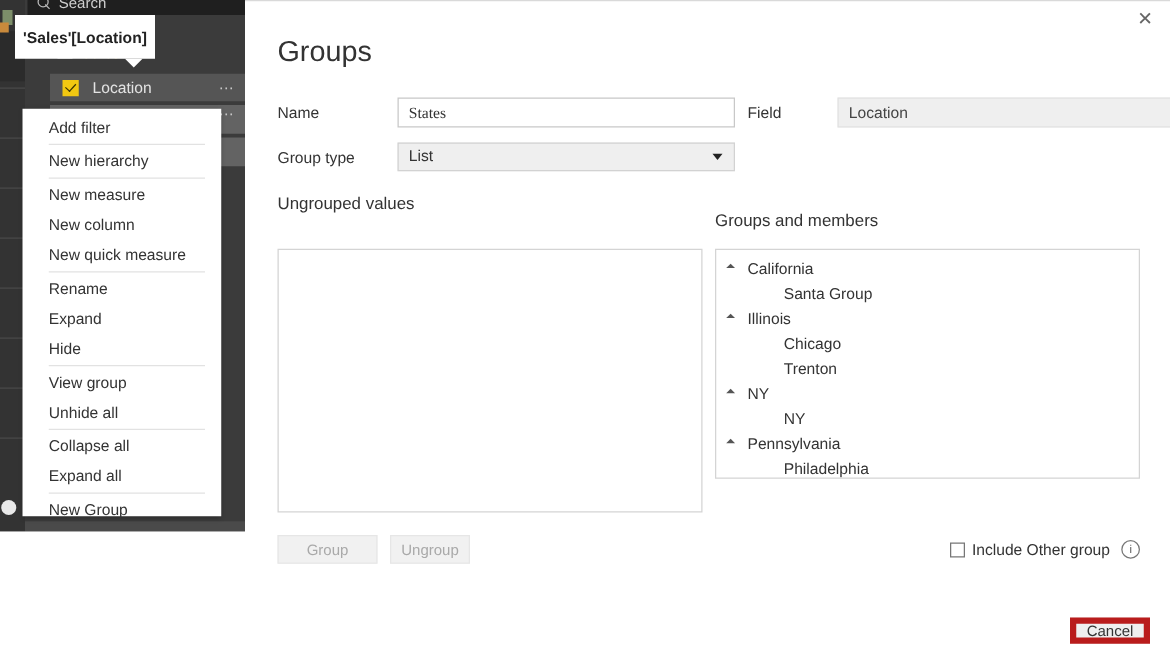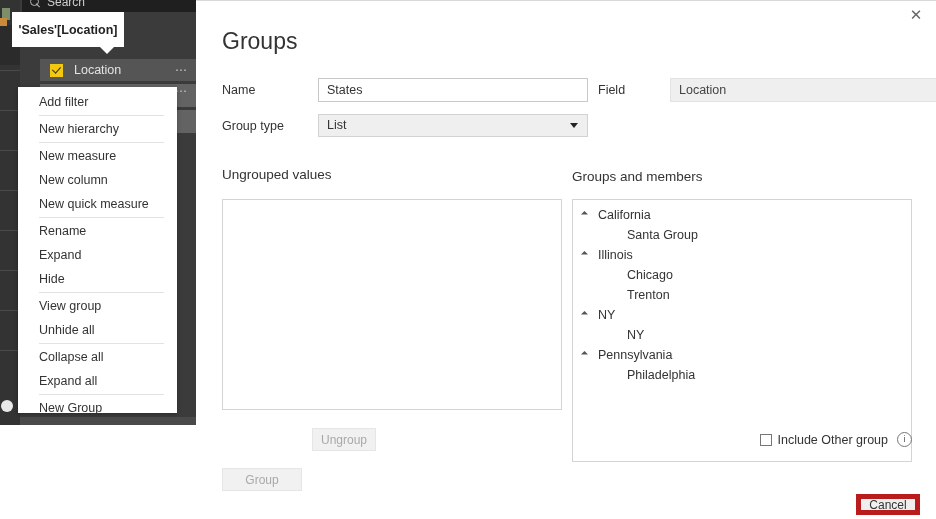--- a/index.html
+++ b/index.html
@@ -109,21 +109,21 @@
     position:absolute; left:26px; top:28px; font-size:23px; color:#333333; font-weight:300;
   }
 
   .row-name{ position:absolute; left:26px; top:78px; }
   .lbl{ font-size:12.5px; color:#333333; }
   .lbl-name{ position:absolute; left:0; top:5px; width:64px;}
   .txt-input{
     position:absolute; left:96px; top:0; width:270px; height:24px;
     border:1px solid #c8c8c8; background:#ffffff; font-size:12.5px; color:#333333;
     padding:0 8px; box-sizing:border-box; outline:none;
-    font-family:Liberation Sans, sans-serif;
+    font-family:Liberation Serif, serif;
   }
   .lbl-field{ position:absolute; left:376px; top:5px; }
   .ro-input{
     position:absolute; left:448px; top:0; width:268px; height:24px;
     border:1px solid #e2e2e2; background:#efefef; font-size:12.5px; color:#444444;
     padding:0 8px; box-sizing:border-box; line-height:22px;
   }
 
   .row-gtype{ position:absolute; left:26px; top:114px; }
   .lbl-gtype{ position:absolute; left:0; top:5px; width:72px;}
@@ -132,46 +132,46 @@
     border:1px solid #d2d2d2; background:#efefef; font-size:12.5px; color:#333333;
     padding:0 8px; box-sizing:border-box; line-height:21px;
   }
   .sel .caret{
     position:absolute; right:9px; top:8px; width:0; height:0;
     border-left:4.5px solid transparent; border-right:4.5px solid transparent;
     border-top:5px solid #222222;
   }
 
   .sec-title{ position:absolute; font-size:13.5px; color:#333333; }
-  .ung-title{ left:26px; top:155px;margin-top:12px; }
+  .ung-title{ left:26px; top:155px; }
   .grp-title{ left:376px; top:169px; }
 
   .listbox{
     position:absolute; border:1px solid #d4d4d4; background:#ffffff; box-sizing:border-box;
     overflow:hidden;
   }
   .ung-box{ left:26px; top:199px; width:340px; height:211px; }
-  .grp-box{ left:376px; top:199px; width:340px; height:263px;text-align:right; }
+  .grp-box{ left:376px; top:199px; width:340px; height:184px;text-align:right; }
 
   .tree-row{ height:20px; display:flex; align-items:center; font-size:12.5px; color:#333333;}
   .tree-group{ padding-left:9px; }
   .tree-child{ padding-left:54px; }
   .tri{
     width:0; height:0; margin-right:11px; flex:none;
     border-left:5px solid #555555; border-bottom:5px solid transparent;
     transform:rotate(45deg); position:relative; top:-1px;
   }
   .tree-pad{ height:5px; }
 
   .btn{
     position:absolute; height:23px; border:1px solid #e6e6e6; background:#f1f1f1;
     font-size:12px; color:#a9a9a9; display:flex; align-items:center; justify-content:center;
     box-sizing:border-box; font-family:"Liberation Sans", sans-serif;
   }
-  .btn-group{ left:26px; top:428px; width:80px;margin-top:40px; }
+  .btn-group{ left:26px; top:428px; width:80px; }
   .btn-ungroup{ left:116px; top:428px; width:64px; }
 
   .inc-other{
     position:absolute; right:24px; top:432px; display:flex; align-items:center;
     font-size:12.5px; color:#333333; gap:6px;
   }
   .cb{
     width:12px; height:12px; border:1px solid #767676; background:#ffffff;
     display:inline-block; box-sizing:border-box;
   }

